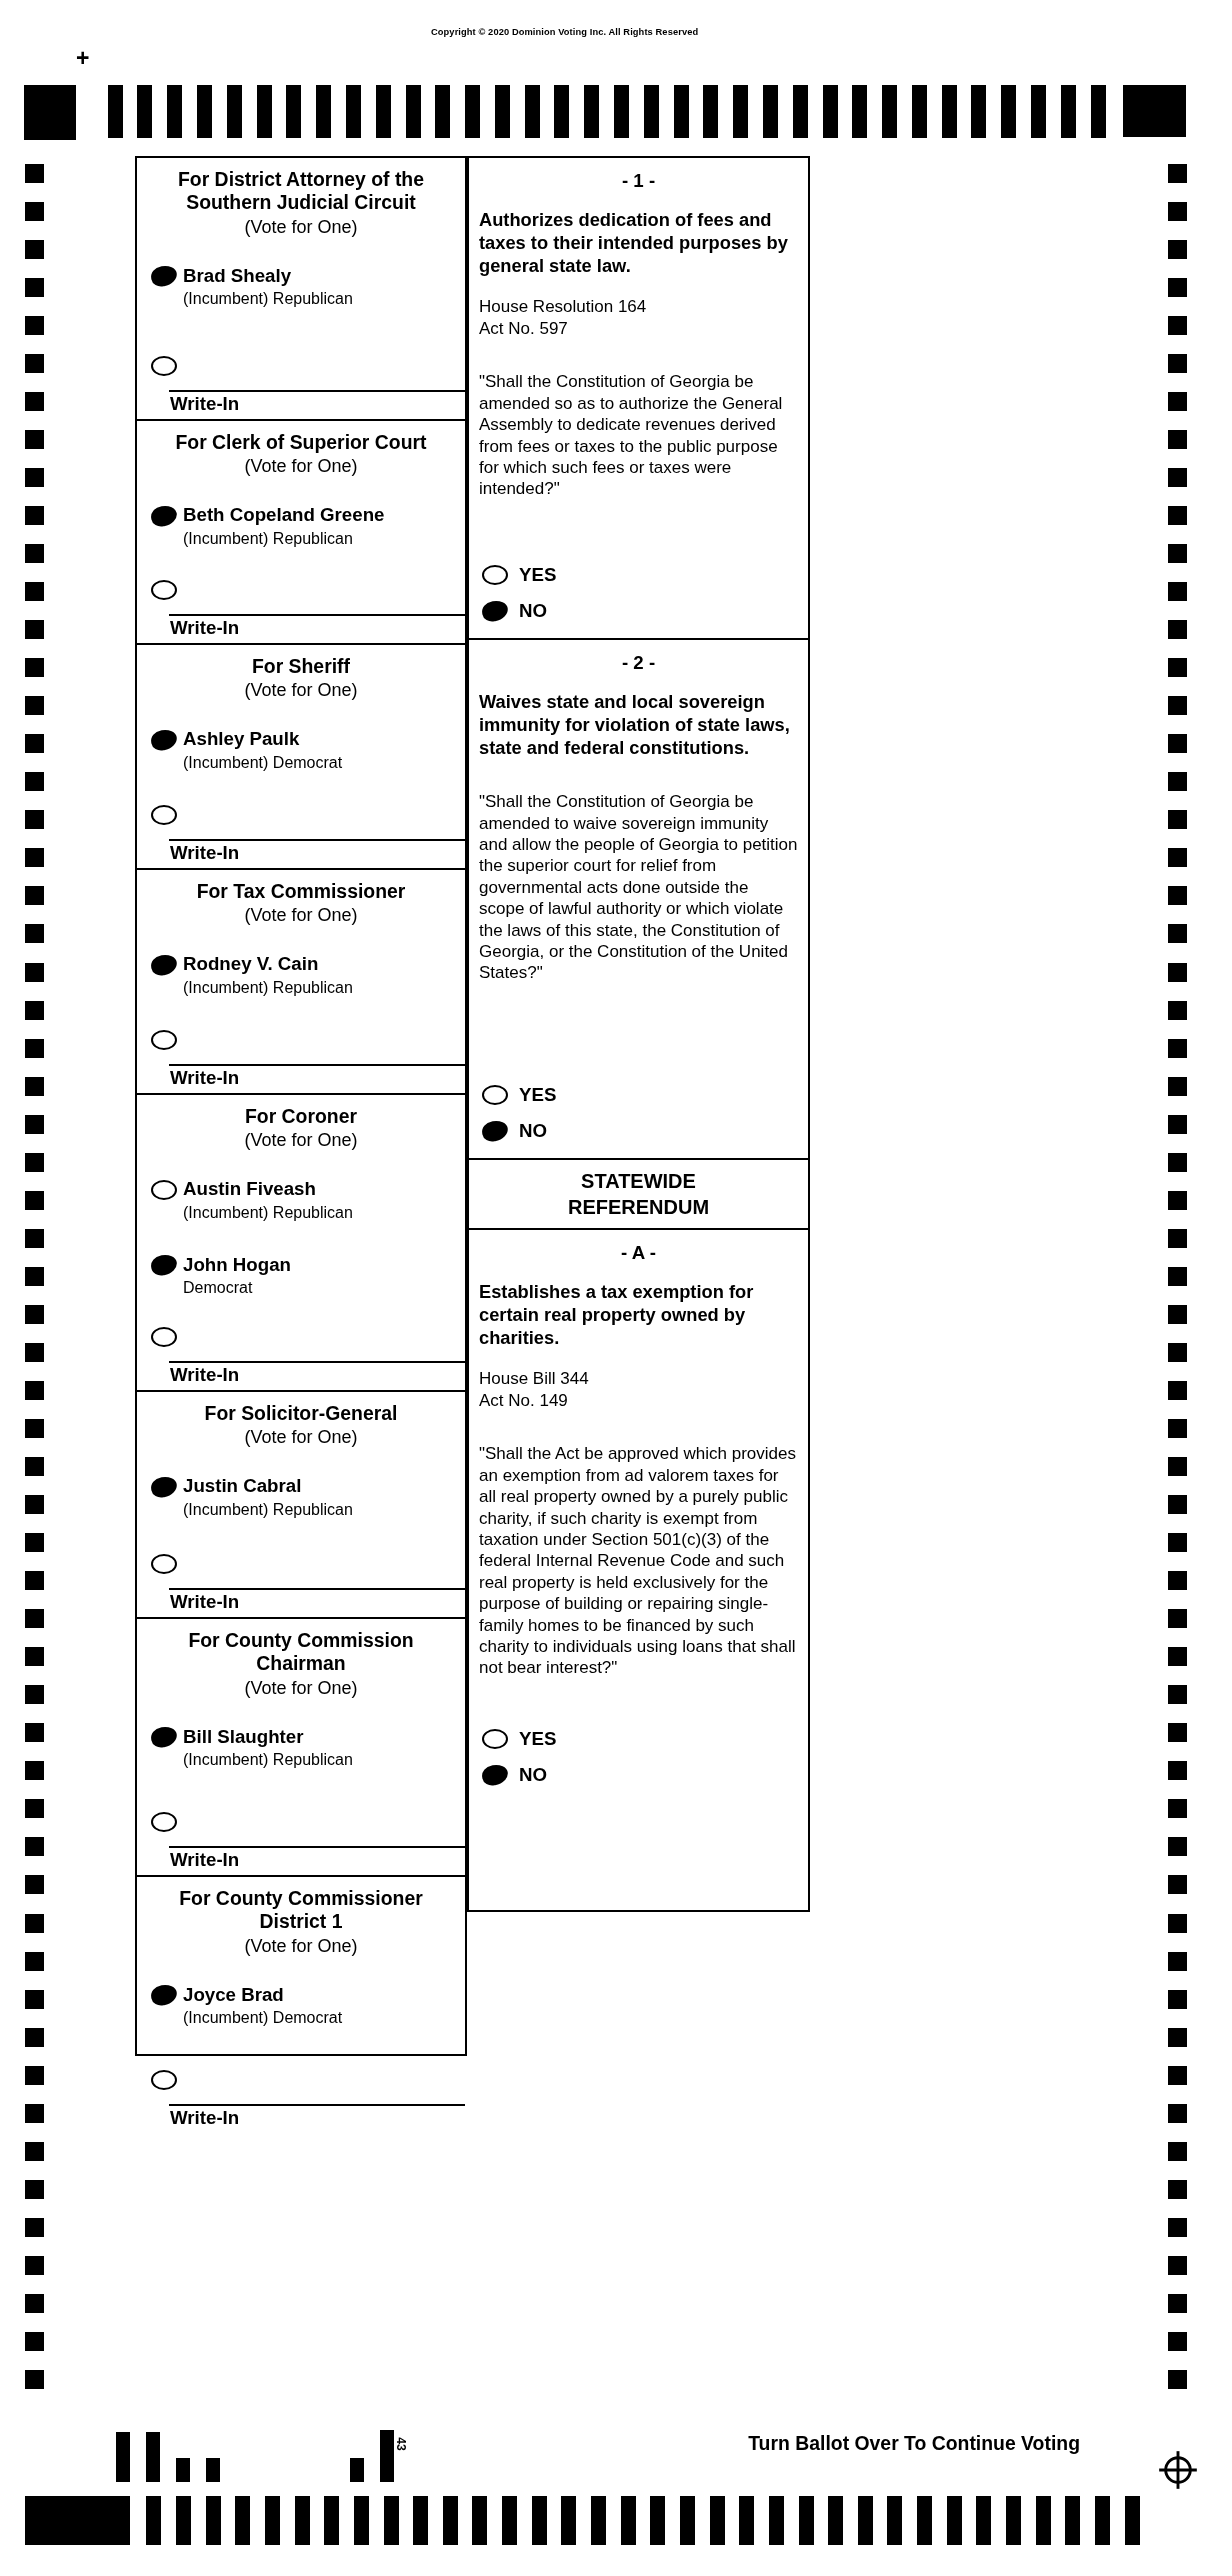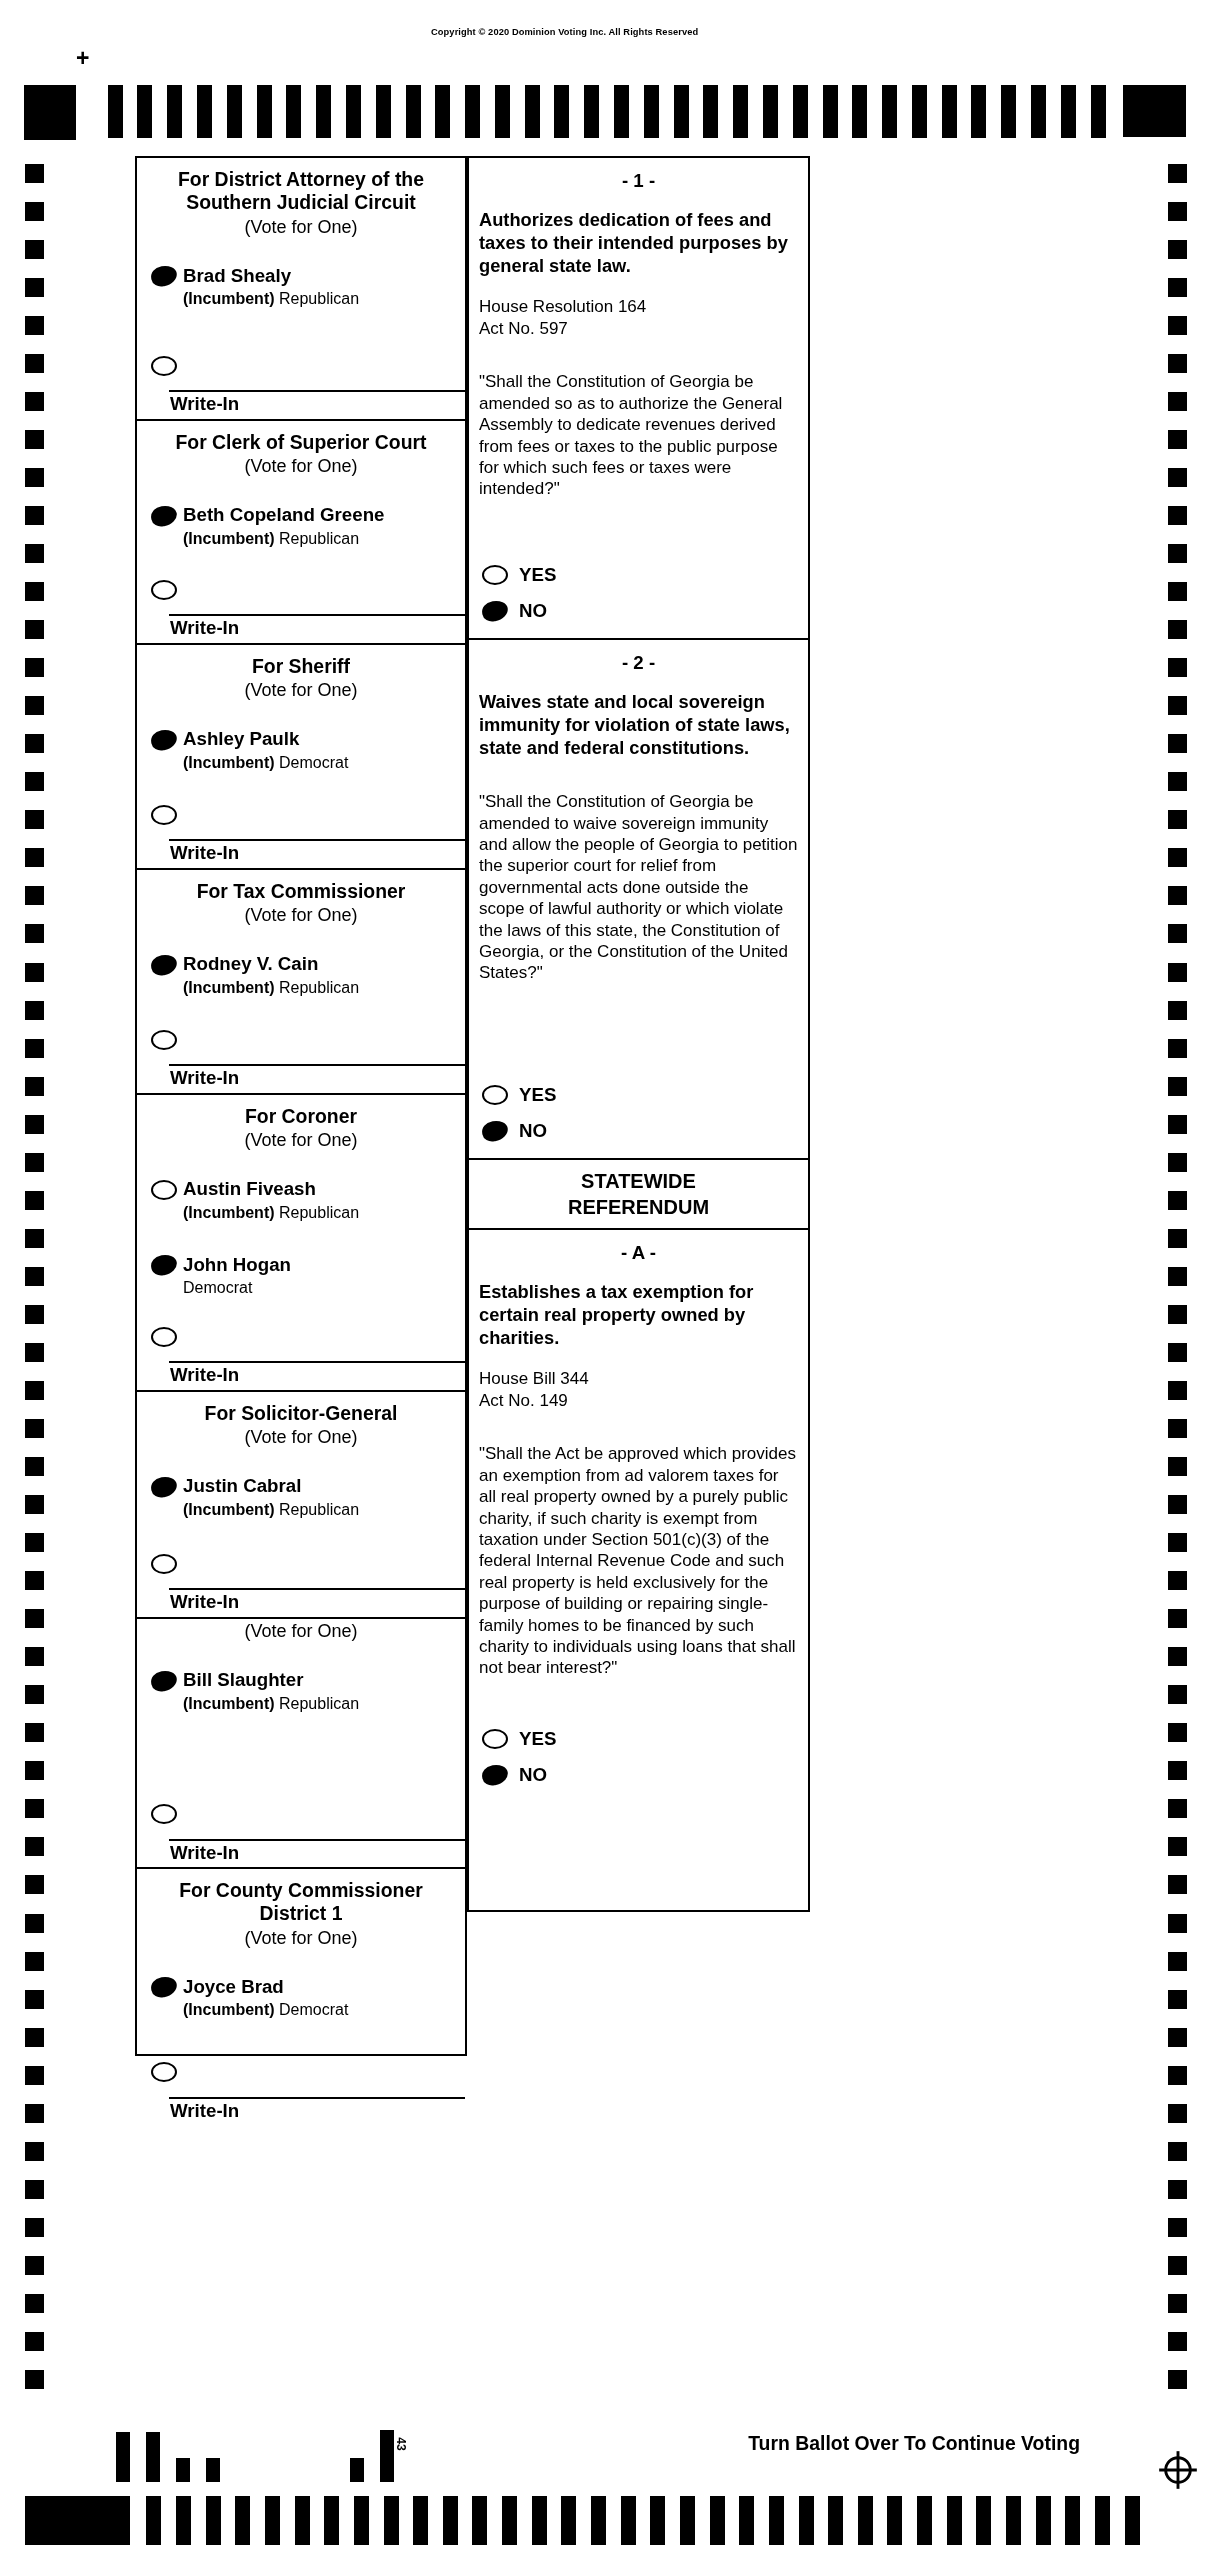--- a/index.html
+++ b/index.html
@@ -14,21 +14,21 @@
   .right-col{position:absolute;left:467px;top:156px;width:343px;height:1756px;
              border:2.2px solid #000;box-sizing:border-box;display:flex;flex-direction:column;}
   .race{position:relative;border-bottom:2.2px solid #000;box-sizing:border-box;}
   .race:last-child{border-bottom:none;}
   .race-title{font-weight:700;font-size:19.4px;line-height:1.2;text-align:center;margin-top:10px;}
   .vote-for{font-size:18px;text-align:center;margin-top:2.2px;}
   .candidate{position:relative;margin-top:27px;padding-left:46px;}
   .candidate + .candidate{margin-top:32px;}
   .cand-name{font-weight:700;font-size:18.7px;line-height:1.2;}
   .cand-party{font-size:16px;margin-top:2.9px;}
-  .cand-party .inc{font-weight:700;}
+  .cand-party .inc{font-weight:400;}
   .bubble{width:26px;height:20px;border:2.2px solid #000;border-radius:50%;
           display:inline-block;box-sizing:border-box;background:#fff;}
   .bubble.filled{background:#000;border-radius:46% 54% 58% 42% / 52% 48% 55% 45%;
                  transform:rotate(-10deg);}
   .candidate .bubble{position:absolute;left:14.4px;top:1.4px;}
   .writein-bubble{position:absolute;left:14.4px;bottom:43px;}
   .writein-line{position:absolute;left:32px;right:0;bottom:26.6px;border-top:2.2px solid #000;}
   .writein-label{position:absolute;left:33px;bottom:3.6px;font-weight:700;font-size:18.7px;}
   
   .rc-header{border-bottom:2.2px solid #000;box-sizing:border-box;display:flex;
@@ -131,20 +131,21 @@
         <div class="candidate">
           <span class="bubble filled"></span>
           <div class="cand-name">Justin Cabral</div>
           <div class="cand-party"><span class="inc">(Incumbent)</span> Republican</div>
         </div>
         <span class="bubble writein-bubble"></span>
         <div class="writein-line"></div>
         <div class="writein-label">Write-In</div>
       </div>
       <div class="race" style="height: 248px;">
+        <div class="race-title">For County Commission<br>Chairman</div>
         <div class="vote-for">(Vote for One)</div>
         <div class="candidate">
           <span class="bubble filled"></span>
           <div class="cand-name">Bill Slaughter</div>
           <div class="cand-party"><span class="inc">(Incumbent)</span> Republican</div>
         </div>
         <span class="bubble writein-bubble"></span>
         <div class="writein-line"></div>
         <div class="writein-label">Write-In</div>
       </div>

